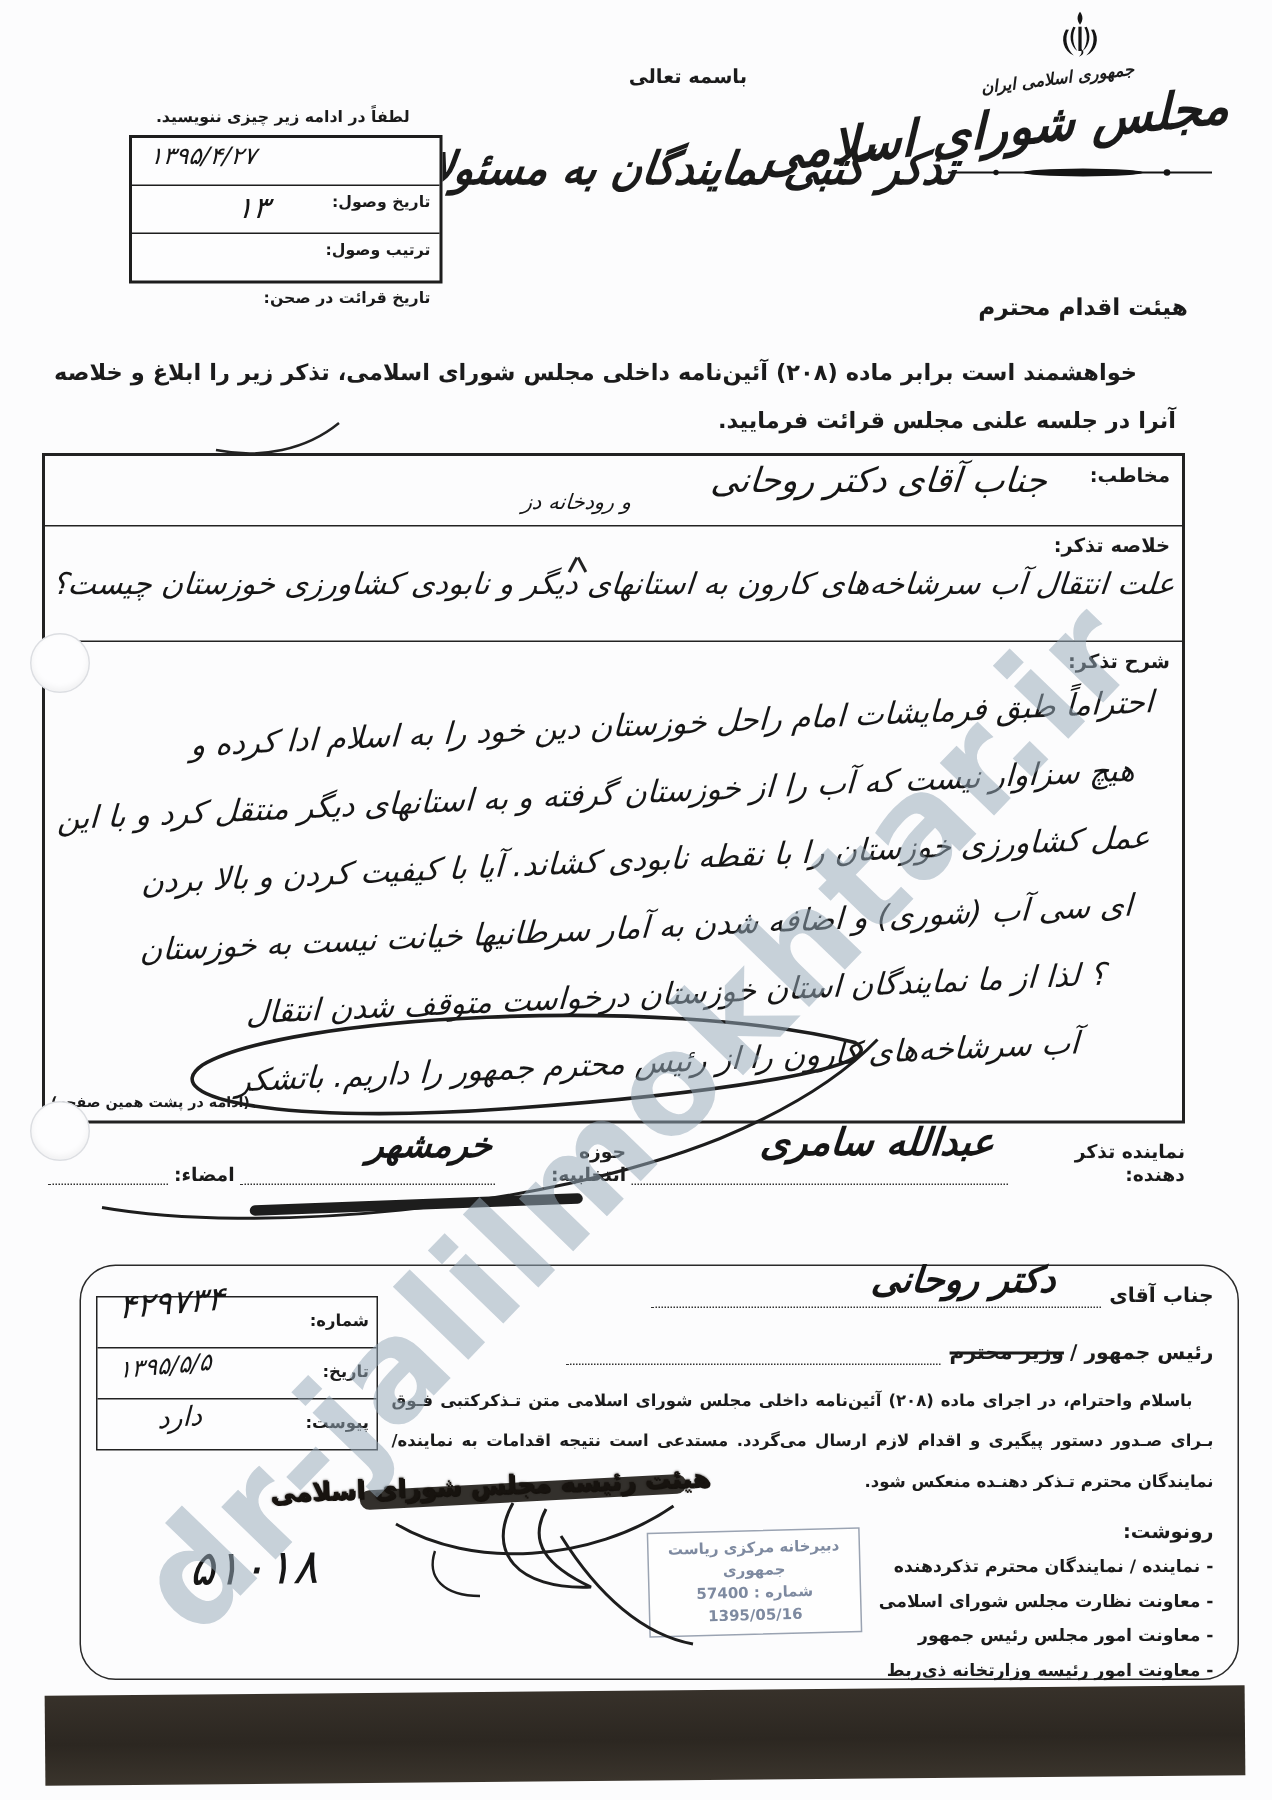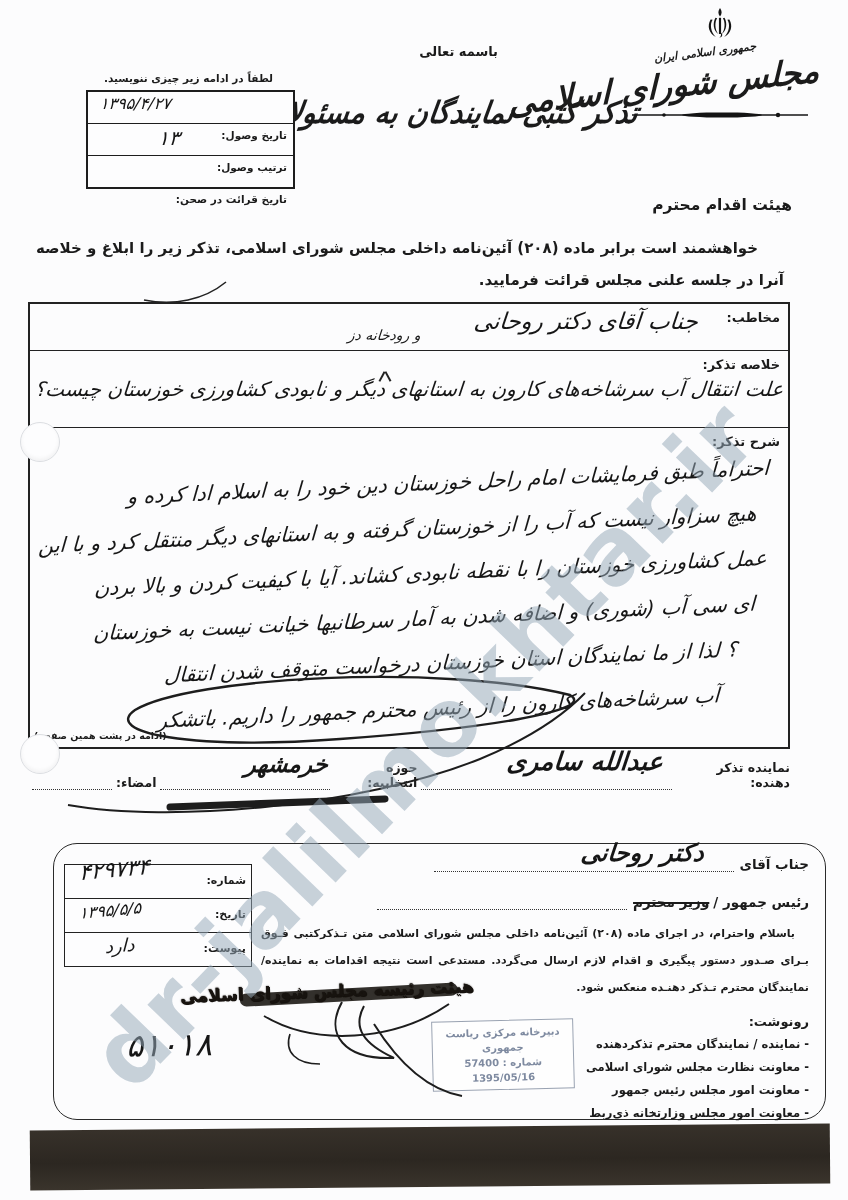--- a/index.html
+++ b/index.html
@@ -254,21 +254,21 @@
       <div>دبیرخانه مرکزی ریاست جمهوری</div>
       <div>شماره : 57400</div>
       <div>1395/05/16</div>
     </div>
 
     <div class="cc-block">
       <div class="cc-head">رونوشت:</div>
       <div class="cc-item">- نماینده / نمایندگان محترم تذکردهنده</div>
       <div class="cc-item">- معاونت نظارت مجلس شورای اسلامی</div>
       <div class="cc-item">- معاونت امور مجلس رئیس جمهور</div>
-      <div class="cc-item">- معاونت امور مجلس وزارتخانه ذی‌ربط</div>
+      <div class="cc-item">- معاونت امور رئیسه وزارتخانه ذی‌ربط</div>
     </div>
   </div>
 
   <div class="black-bar"></div>
 
   <div class="punch punch-1"></div>
   <div class="punch punch-2"></div>
 
   <div class="watermark">dr-jalilmokhtar.ir</div>
 

